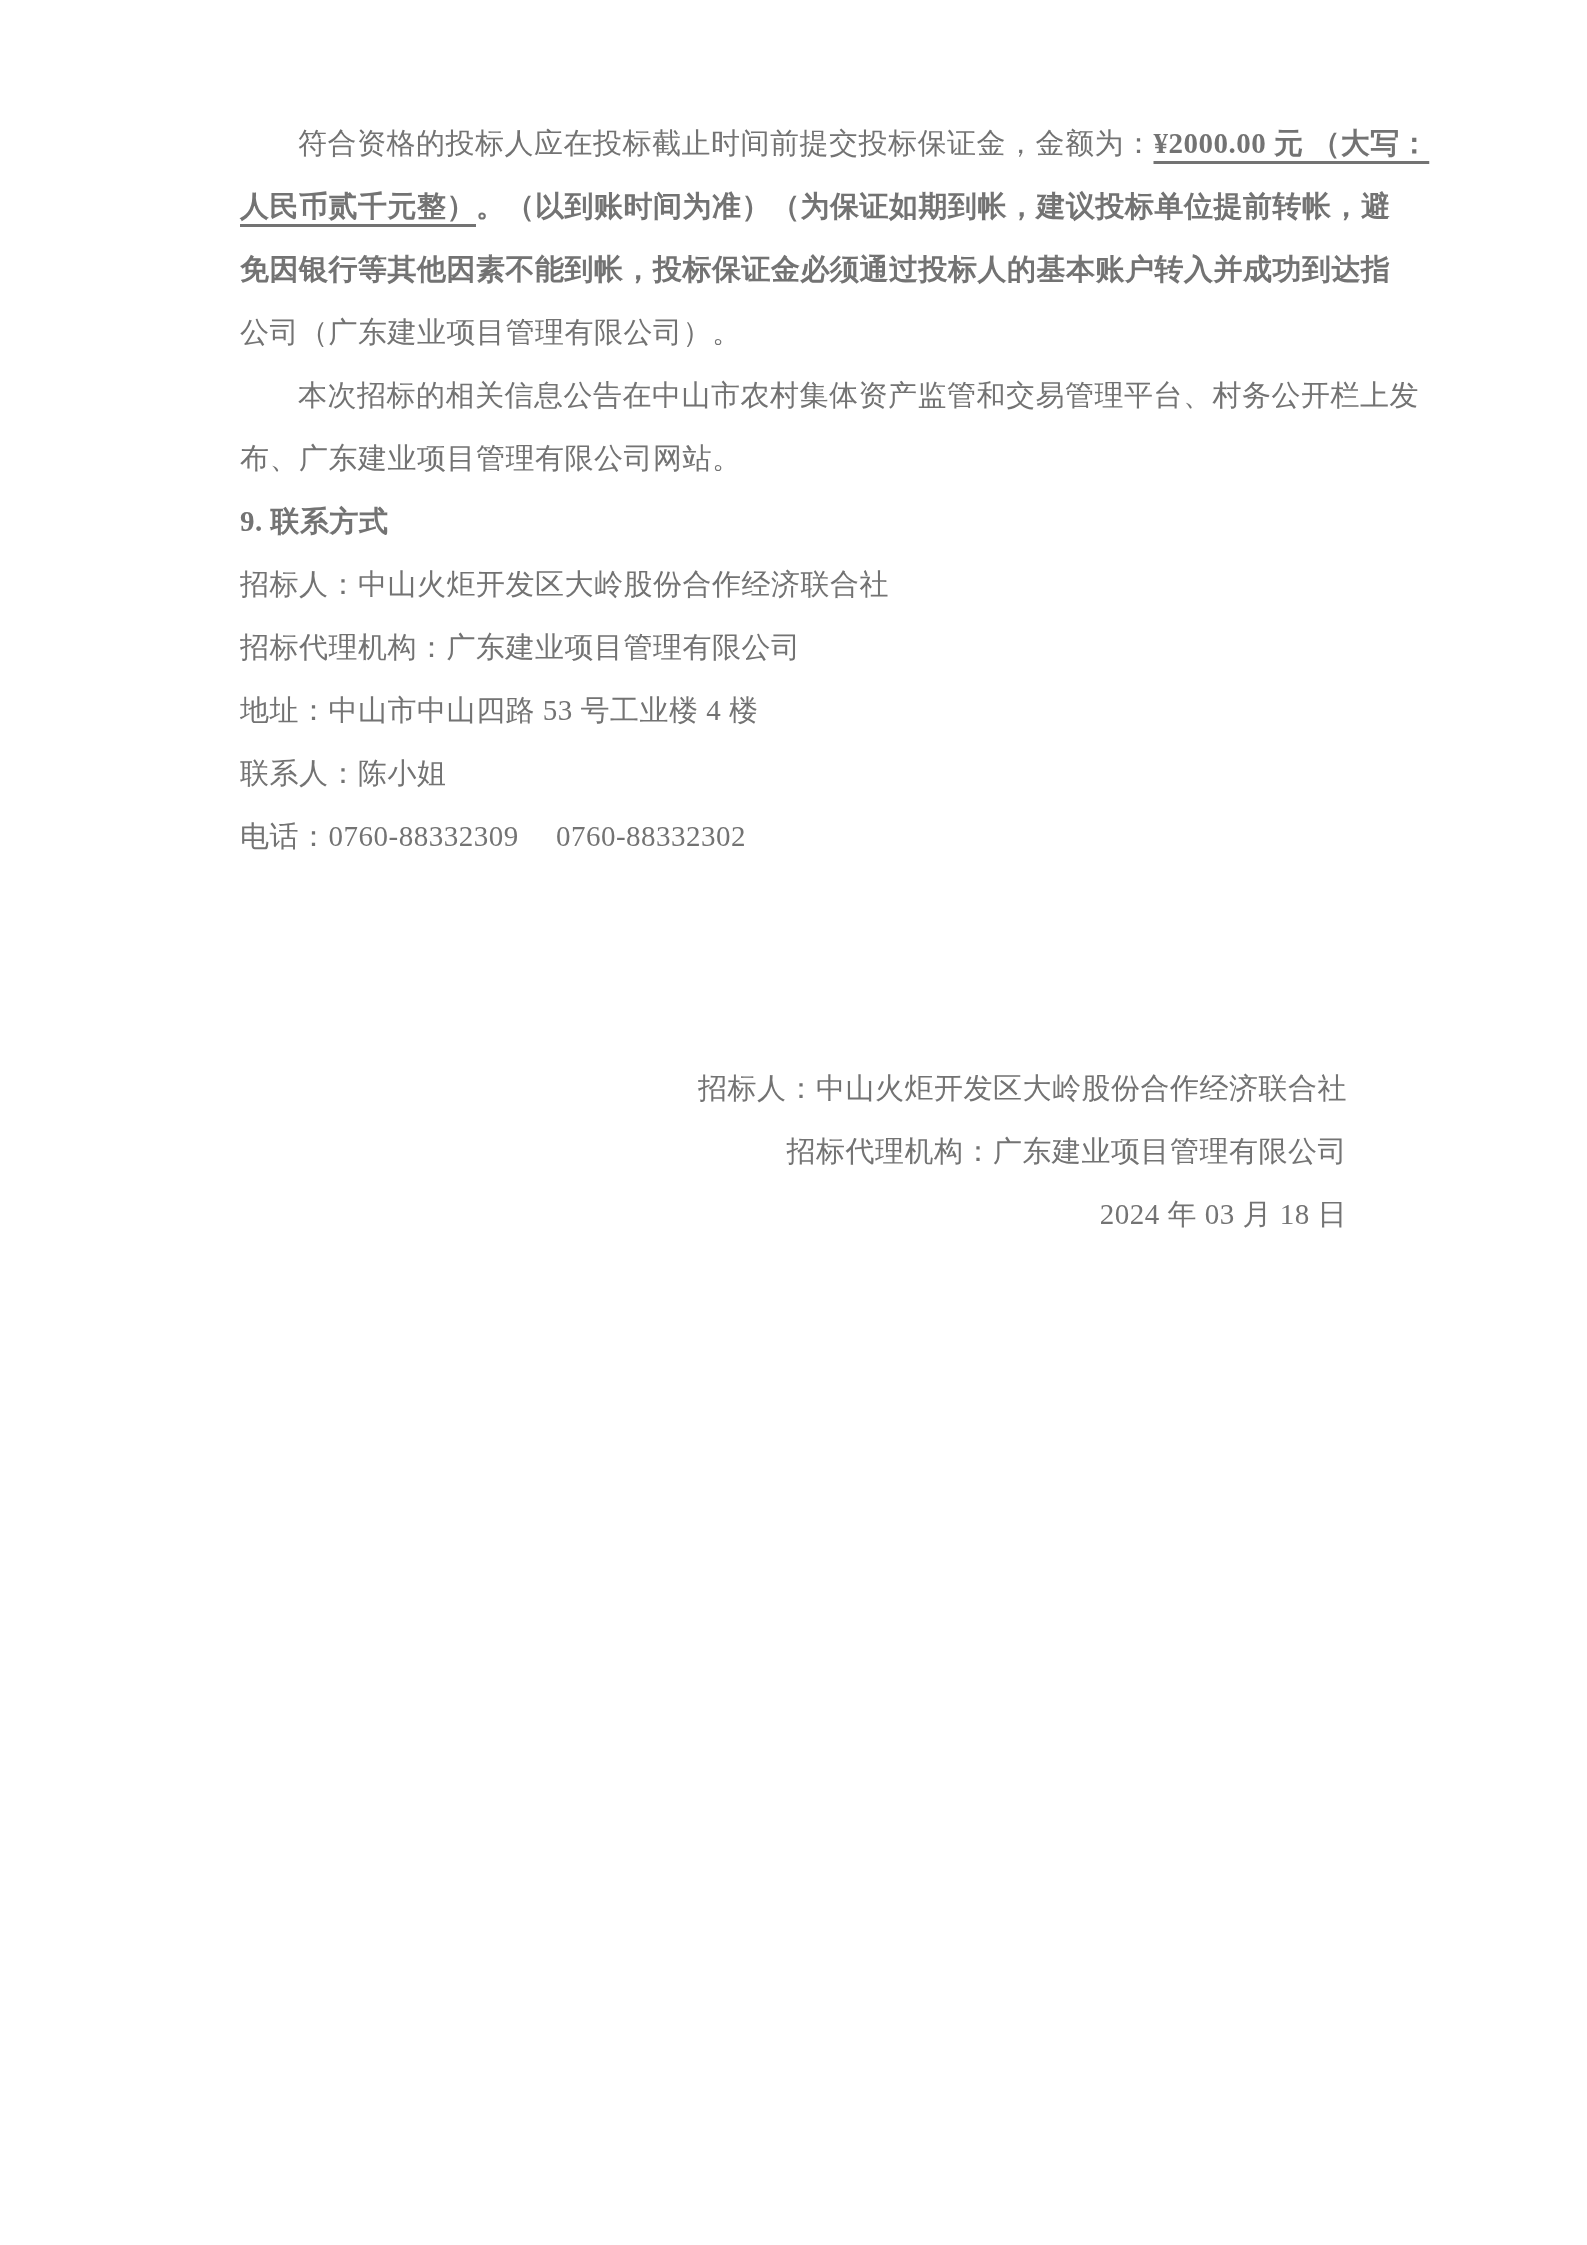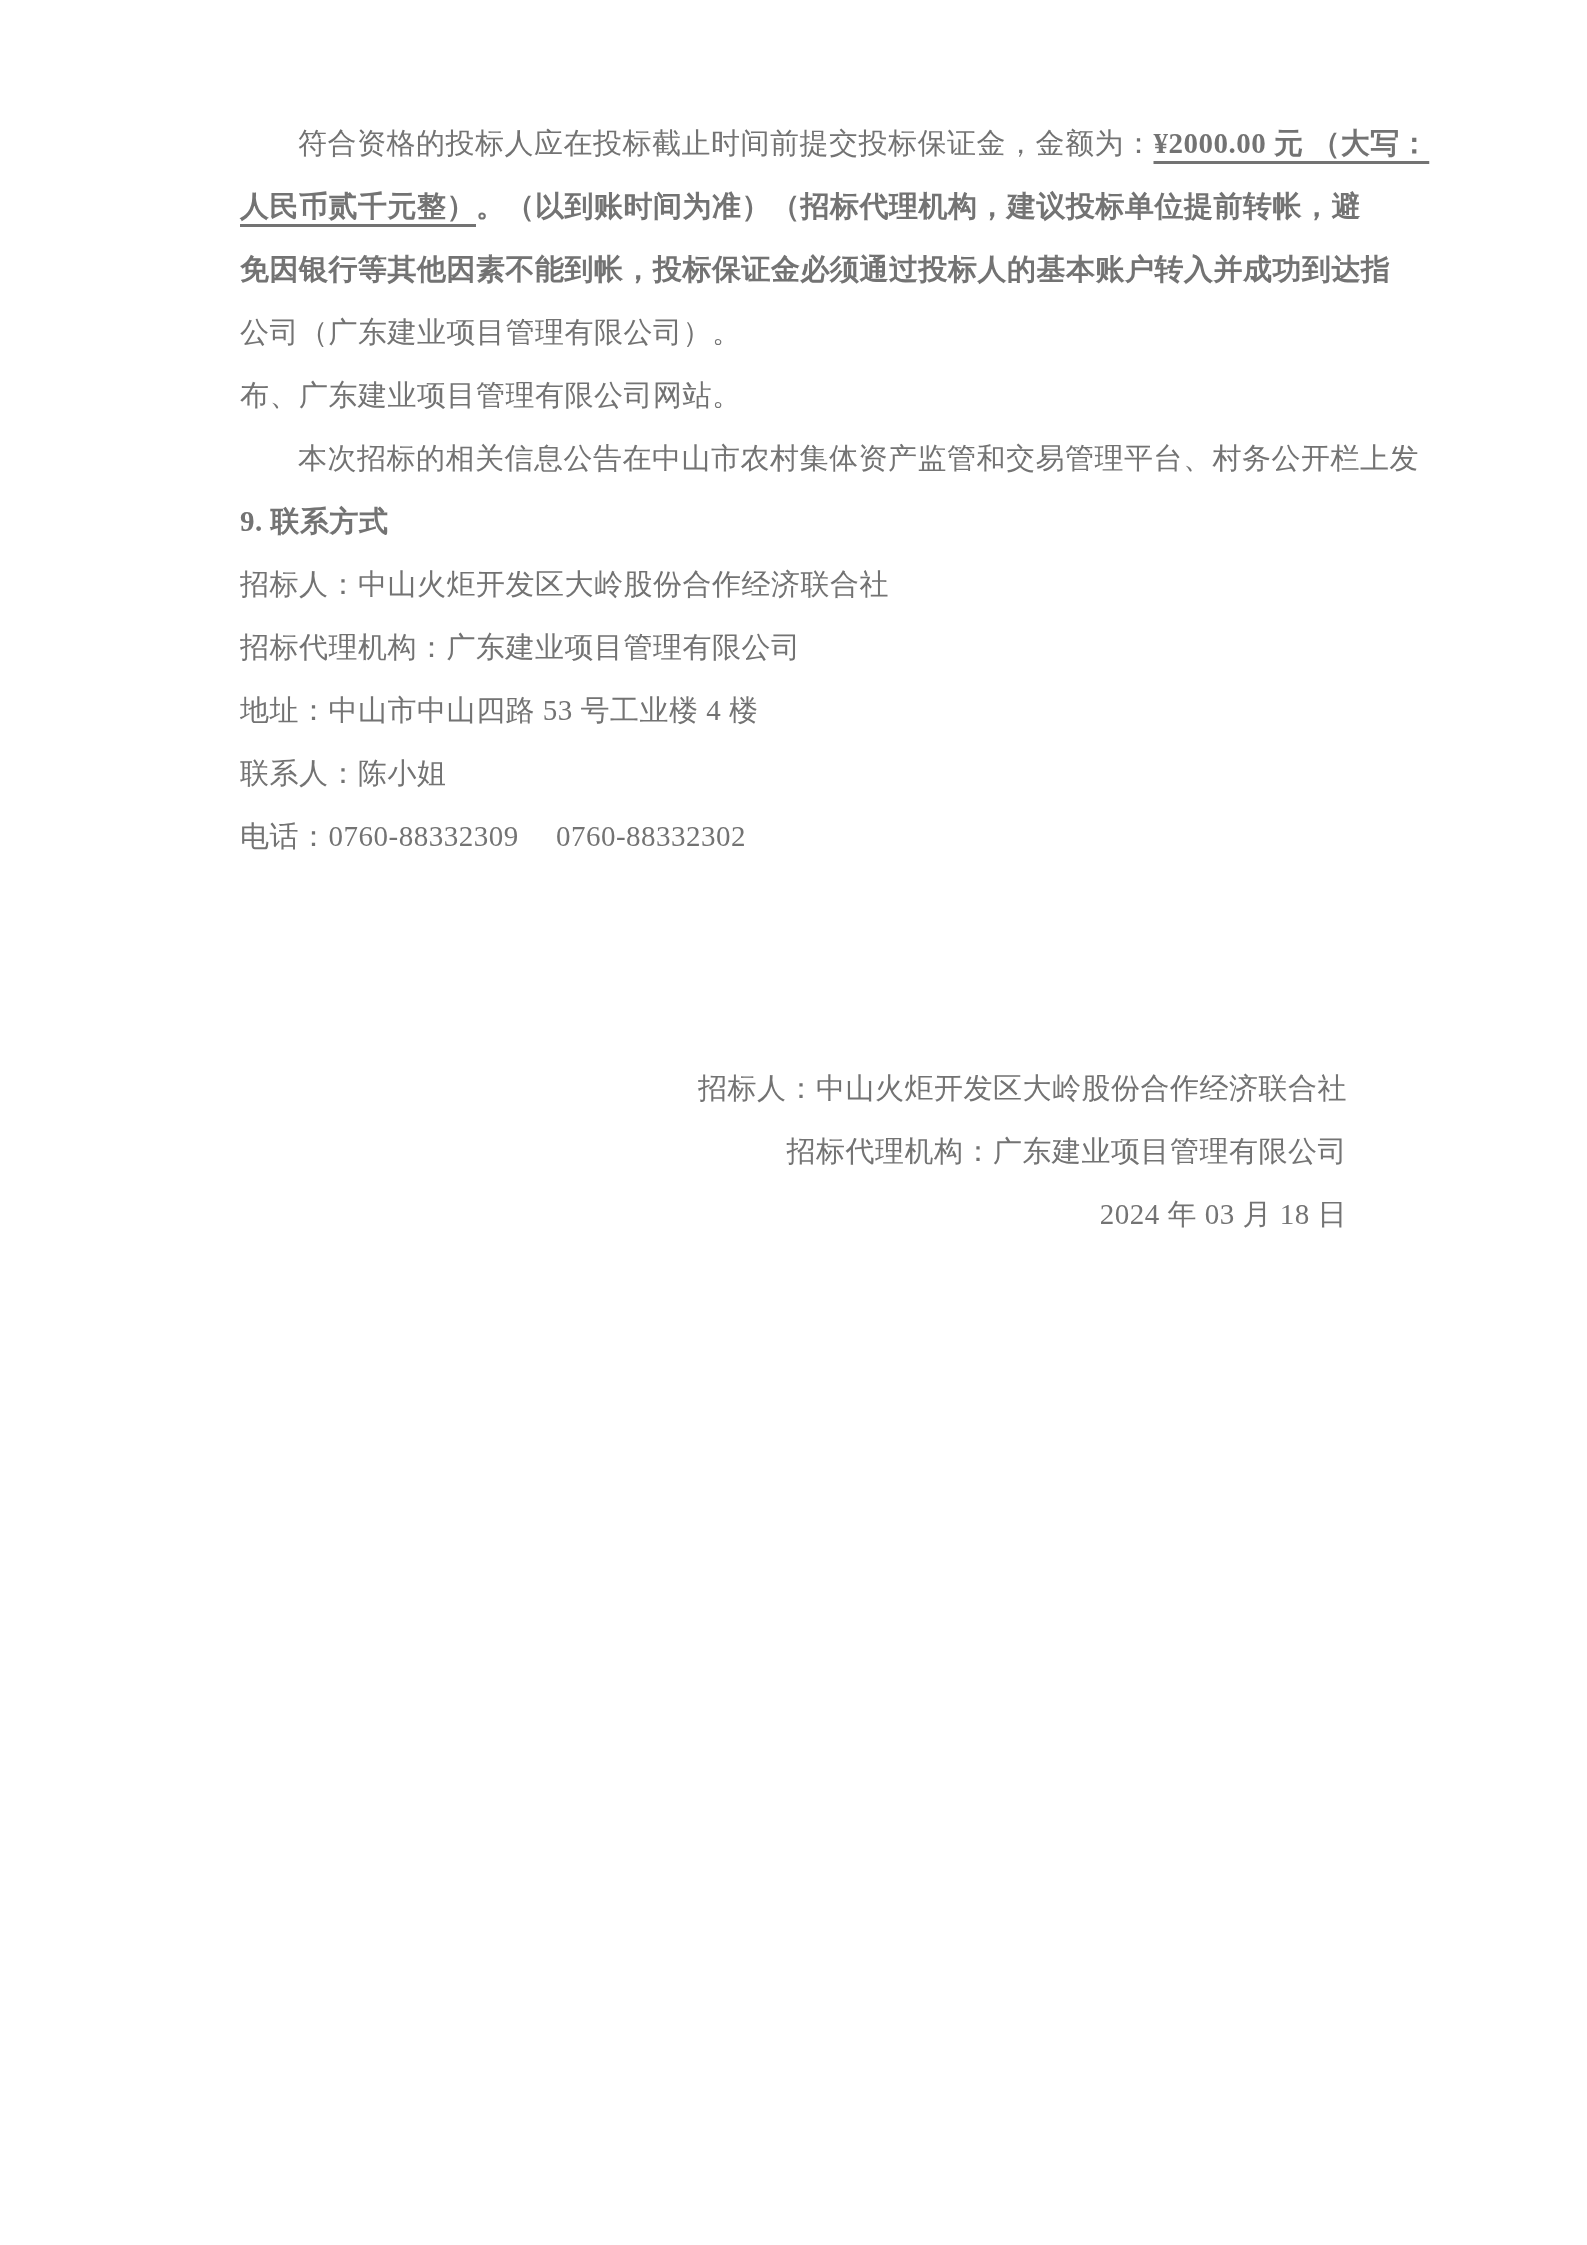--- a/index.html
+++ b/index.html
@@ -45,32 +45,32 @@
   }
 </style>
 </head>
 <body>
 
 <div class="page">
   <div class="content">
 
     <div class="line indent"><span>符合资格的投标人应在投标截止时间前提交投标保证金，金额为：</span><span class="b u">¥2000.00 元 （大写：</span></div>
 
-    <div class="line"><span class="b u">人民币贰千元整）</span><span class="b">。（以到账时间为准）（招标代理机构，建议投标单位提前转帐，避</span></div>
+    <div class="line"><span class="b u">人民币贰千元整）</span><span class="b">。（以到账时间为准）（为保证如期到帐，建议投标单位提前转帐，避</span></div>
 
     <div class="line b">免因银行等其他因素不能到帐，投标保证金必须通过投标人的基本账户转入并成功到达指</div>
 
 
 
     <div class="line">公司（广东建业项目管理有限公司）。</div>
 
 
+    <div class="line indent">本次招标的相关信息公告在中山市农村集体资产监管和交易管理平台、村务公开栏上发</div>
+
     <div class="line">布、广东建业项目管理有限公司网站。</div>
-
-    <div class="line indent">本次招标的相关信息公告在中山市农村集体资产监管和交易管理平台、村务公开栏上发</div>
 
     <div class="line b">9. 联系方式</div>
 
     <div class="line">招标人：中山火炬开发区大岭股份合作经济联合社</div>
 
 
 
     <div class="line">招标代理机构：广东建业项目管理有限公司</div>
 
     <div class="line">地址：中山市中山四路 53 号工业楼 4 楼</div>

